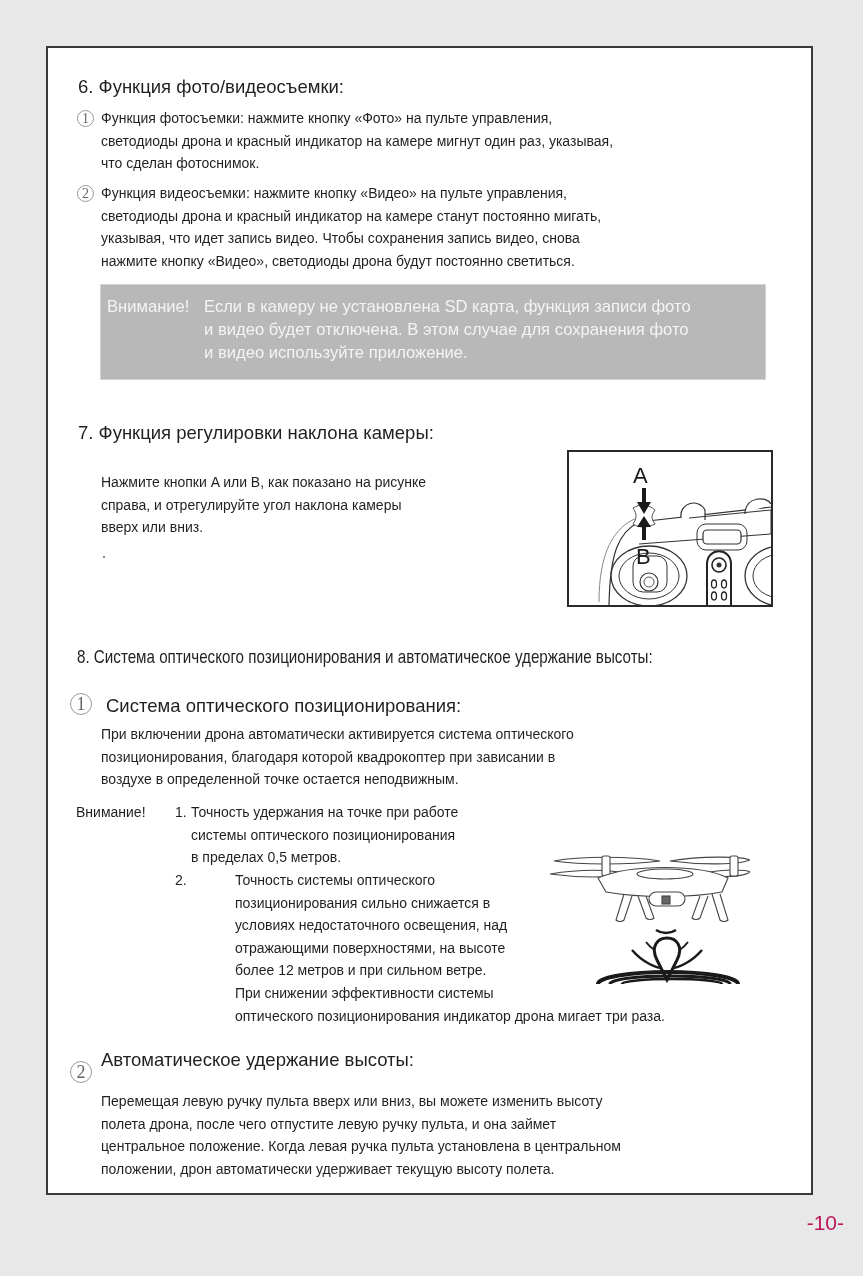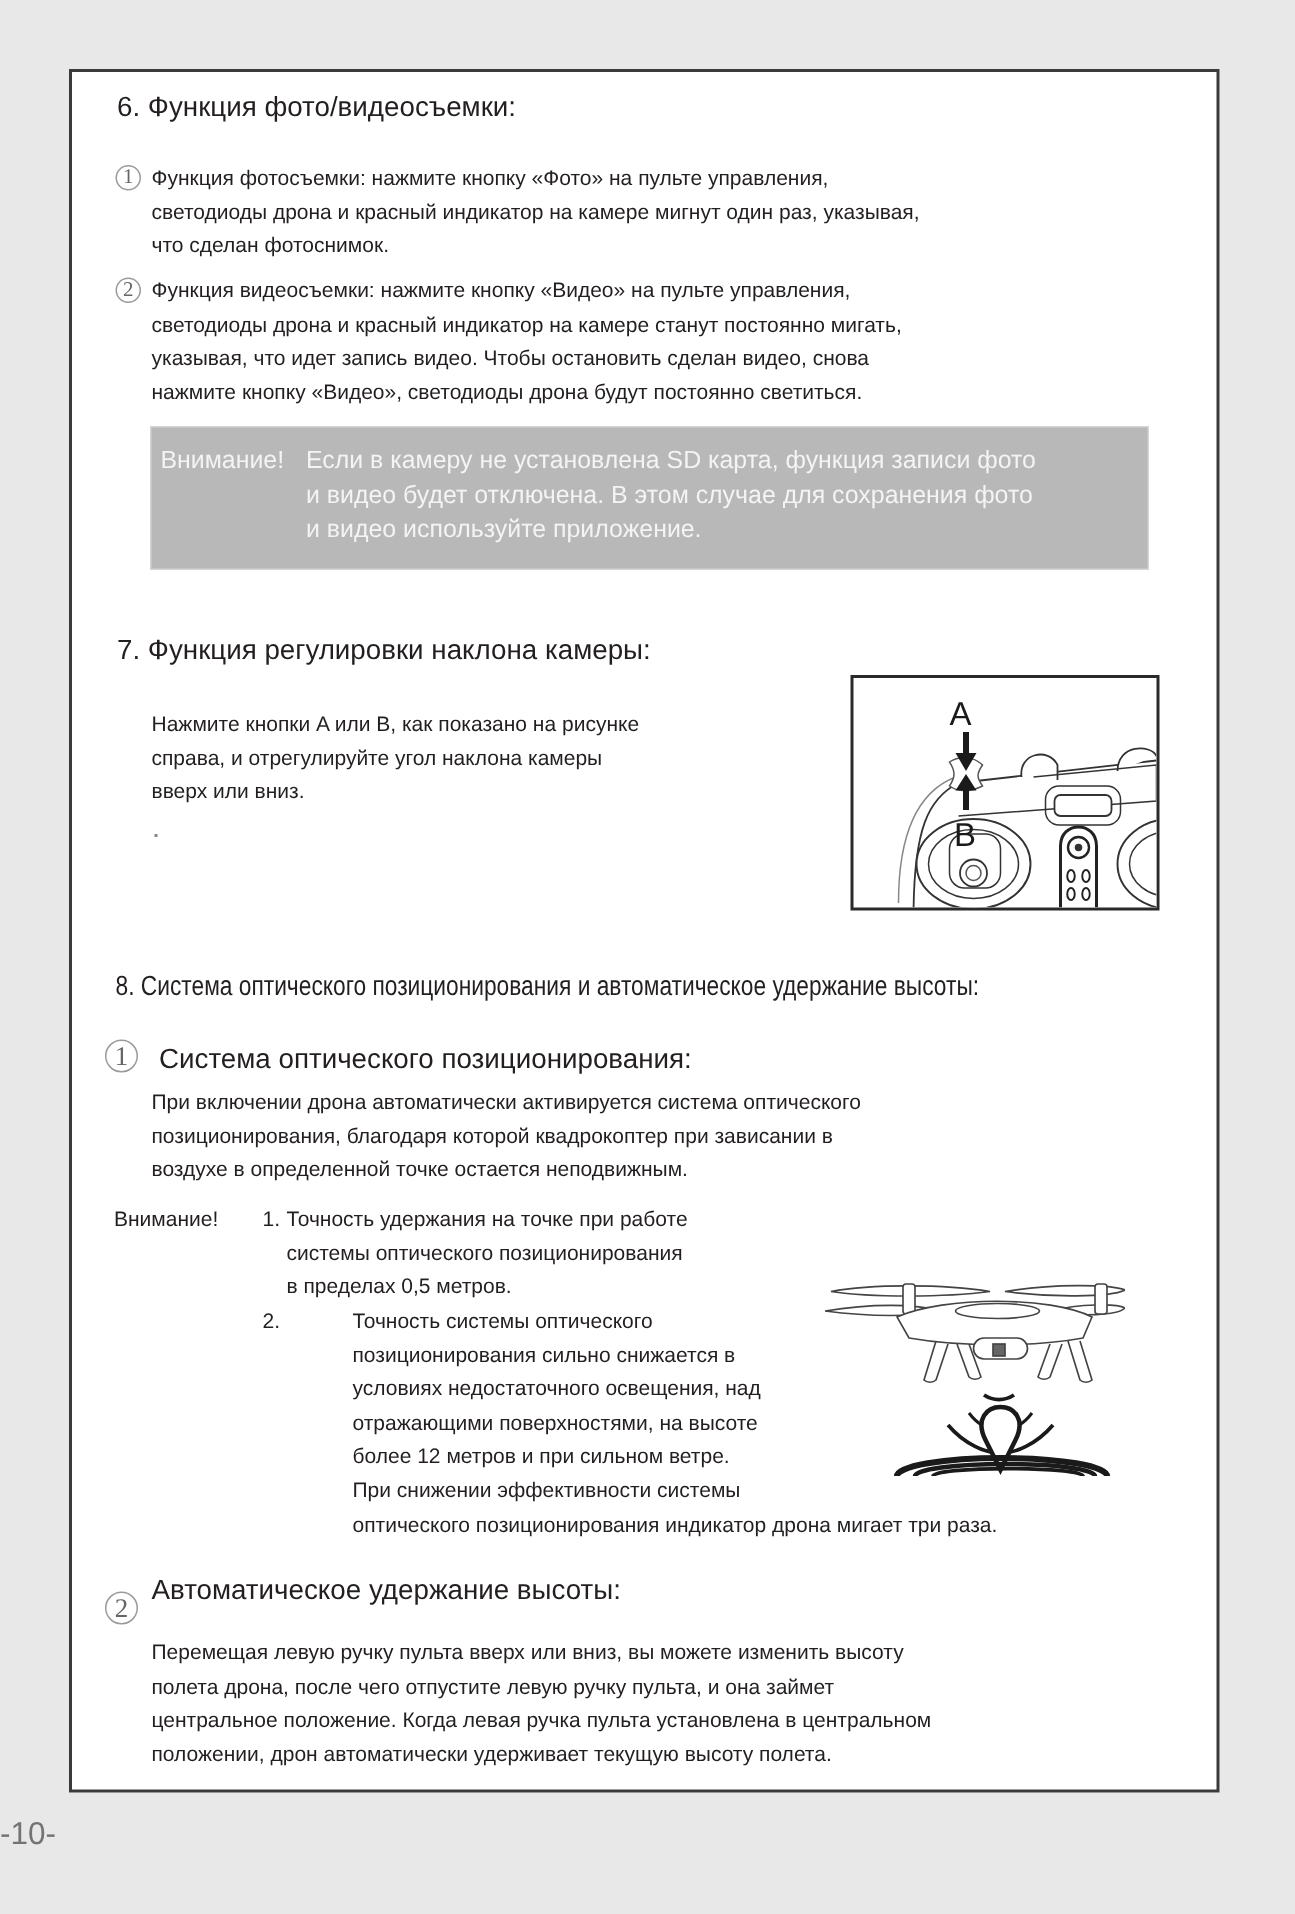--- a/index.html
+++ b/index.html
@@ -50,44 +50,44 @@
       left: 519px; top: 402px;
       width: 206px; height: 157px;
       border: 2px solid #2a2a2a;
       box-sizing: border-box;
       overflow: hidden;
       background: #fff;
     }
     .page-num {
       position: absolute;
       left: 0; width: 844px; top: 1211px;
-      text-align: left;
+      text-align: right;
       font-size: 21px;
-      color: #737373;
+      color: #be185d;
     }
   </style>
 </head>
 <body>
 
 <div class="frame">
 
-  <div class="abs h" style="left:30px; top:12px;">6. Функция фото/видеосъемки:</div>
+  <div class="abs h" style="left:30px; top:28px;">6. Функция фото/видеосъемки:</div>
 
   <div class="circ" style="left:29px; top:62px;">1</div>
   <div class="abs p" style="left:53px; top:59px;">
     <div>Функция фотосъемки: нажмите кнопку «Фото» на пульте управления,</div>
     <div>светодиоды дрона и красный индикатор на камере мигнут один раз, указывая,</div>
     <div>что сделан фотоснимок.</div>
   </div>
 
   <div class="circ" style="left:29px; top:137px;">2</div>
   <div class="abs p" style="left:53px; top:134px;">
     <div>Функция видеосъемки: нажмите кнопку «Видео» на пульте управления,</div>
     <div>светодиоды дрона и красный индикатор на камере станут постоянно мигать,</div>
-    <div>указывая, что идет запись видео. Чтобы остановить сделан видео, снова</div>
+    <div>указывая, что идет запись видео. Чтобы сохранения запись видео, снова</div>
     <div>нажмите кнопку «Видео», светодиоды дрона будут постоянно светиться.</div>
   </div>
 
   <div class="note-box">
     <div class="line" style="left:6px; top:11px;">Внимание!</div>
     <div class="line" style="left:103px; top:11px;">Если в камеру не установлена SD карта, функция записи фото</div>
     <div class="line" style="left:103px; top:34px;">и видео будет отключена. В этом случае для сохранения фото</div>
     <div class="line" style="left:103px; top:57px;">и видео используйте приложение.</div>
   </div>
 

